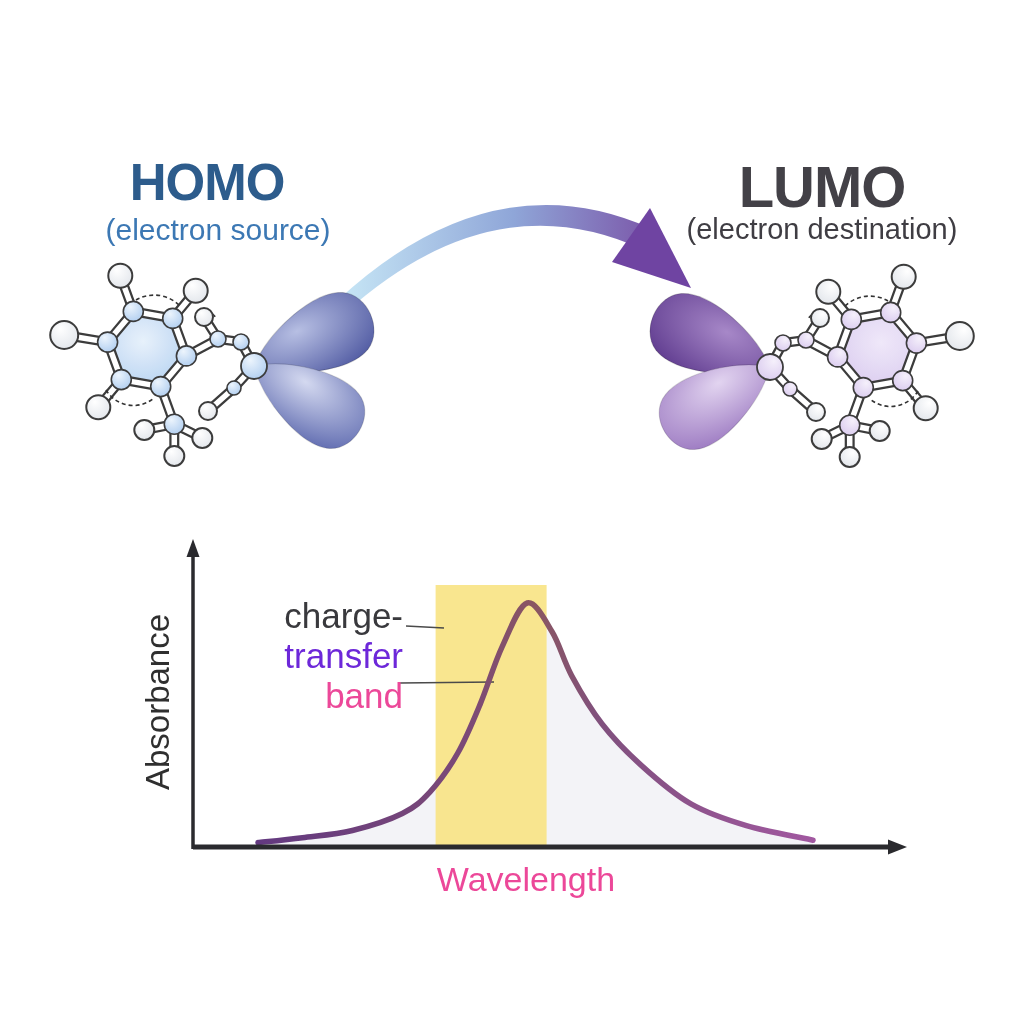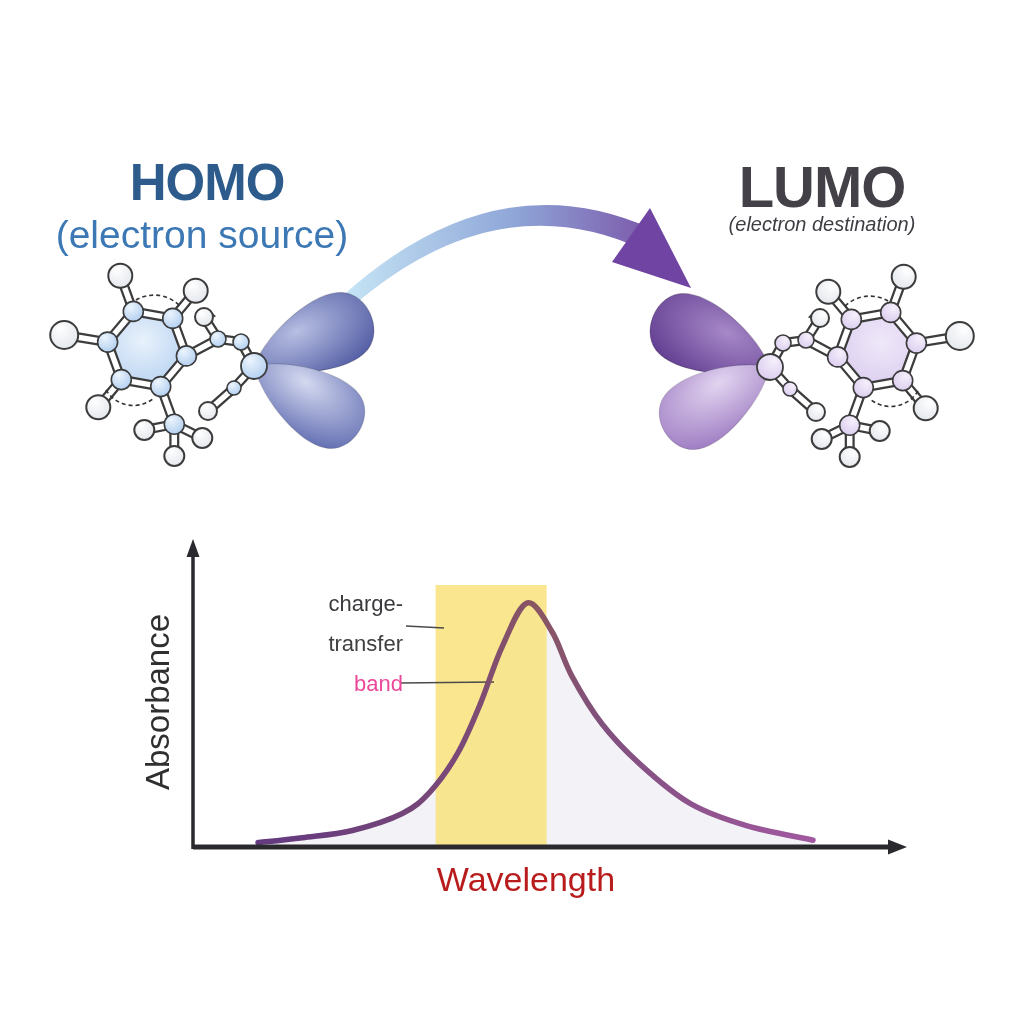--- a/index.html
+++ b/index.html
@@ -2,27 +2,27 @@
 <html><head>
 <meta charset="utf-8">
 <style>
   html,body{margin:0;padding:0;background:#ffffff;}
   .canvas{position:relative;width:1024px;height:1024px;background:#ffffff;overflow:hidden;
           font-family:"Liberation Sans", sans-serif;padding-left:16px;}
   .abs{position:absolute;}
   .ttl{font-weight:600;letter-spacing:-1px;text-align:center;}
   .sub{font-weight:500;text-align:center;}
   #homo-title{left:57px;top:153px;width:300px;font-size:51px;}
-  #homo-subtitle{left:52px;top:213px;width:300px;font-size:39px;}
+  #homo-subtitle{left:68px;top:213px;width:300px;font-size:30px;}
   #lumo-title{left:672px;top:153px;width:300px;font-size:58px;}
-  #lumo-subtitle{left:672px;top:213px;width:300px;font-size:20px;font-style:italic;}
+  #lumo-subtitle{left:672px;top:213px;width:300px;font-size:29px;}
   #ylabel{left:57px;top:684px;width:200px;height:36px;text-align:center;font-size:33px;font-weight:500;
           transform:rotate(-90deg);transform-origin:center;}
   #xlabel{left:376px;top:860px;width:300px;text-align:center;font-size:34px;font-weight:500;}
-  #annotation{left:153px;top:584px;width:250px;text-align:right;font-size:22px;line-height:40px;font-weight:500;}
+  #annotation{left:153px;top:596px;width:250px;text-align:right;font-size:35px;line-height:40px;font-weight:500;}
   svg{position:absolute;left:0;top:0;}
 </style>
 </head>
 <body>
 
 <div class="canvas">
 
   <svg id="art" width="1024" height="1024" viewBox="0 0 1024 1024">
     <defs id="defs">
       <linearGradient id="arrowGrad" x1="334" y1="0" x2="660" y2="0" gradientUnits="userSpaceOnUse">
@@ -229,21 +229,21 @@
       <polygon points="907,847 888,839.5 888,854.5" fill="#2a2a2e"></polygon>
     </g>
   </svg>
 
   <div id="homo-title" class="abs ttl" style="color: rgb(45, 92, 140);">HOMO</div>
   <div id="homo-subtitle" class="abs sub" style="color: rgb(60, 120, 180);">(electron source)</div>
   <div id="lumo-title" class="abs ttl" style="color: rgb(67, 65, 71);">LUMO</div>
   <div id="lumo-subtitle" class="abs sub" style="color: rgb(63, 61, 67);">(electron destination)</div>
 
   <div id="ylabel" class="abs" style="color: rgb(47, 47, 47);">Absorbance</div>
-  <div id="xlabel" class="abs" style="color: #b91c1c;">Wavelength</div>
+  <div id="xlabel" class="abs" style="color: #ec4899;">Wavelength</div>
 
   <div id="annotation" class="abs">
     <div id="ann1" style="color: rgb(57, 57, 61);">charge-</div>
-    <div id="ann2" style="color: #404040;">transfer</div>
+    <div id="ann2" style="color: #6d28d9;">transfer</div>
     <div id="ann3" style="color: #ec4899;">band</div>
   </div>
 
 </div>
 
 </body></html>

